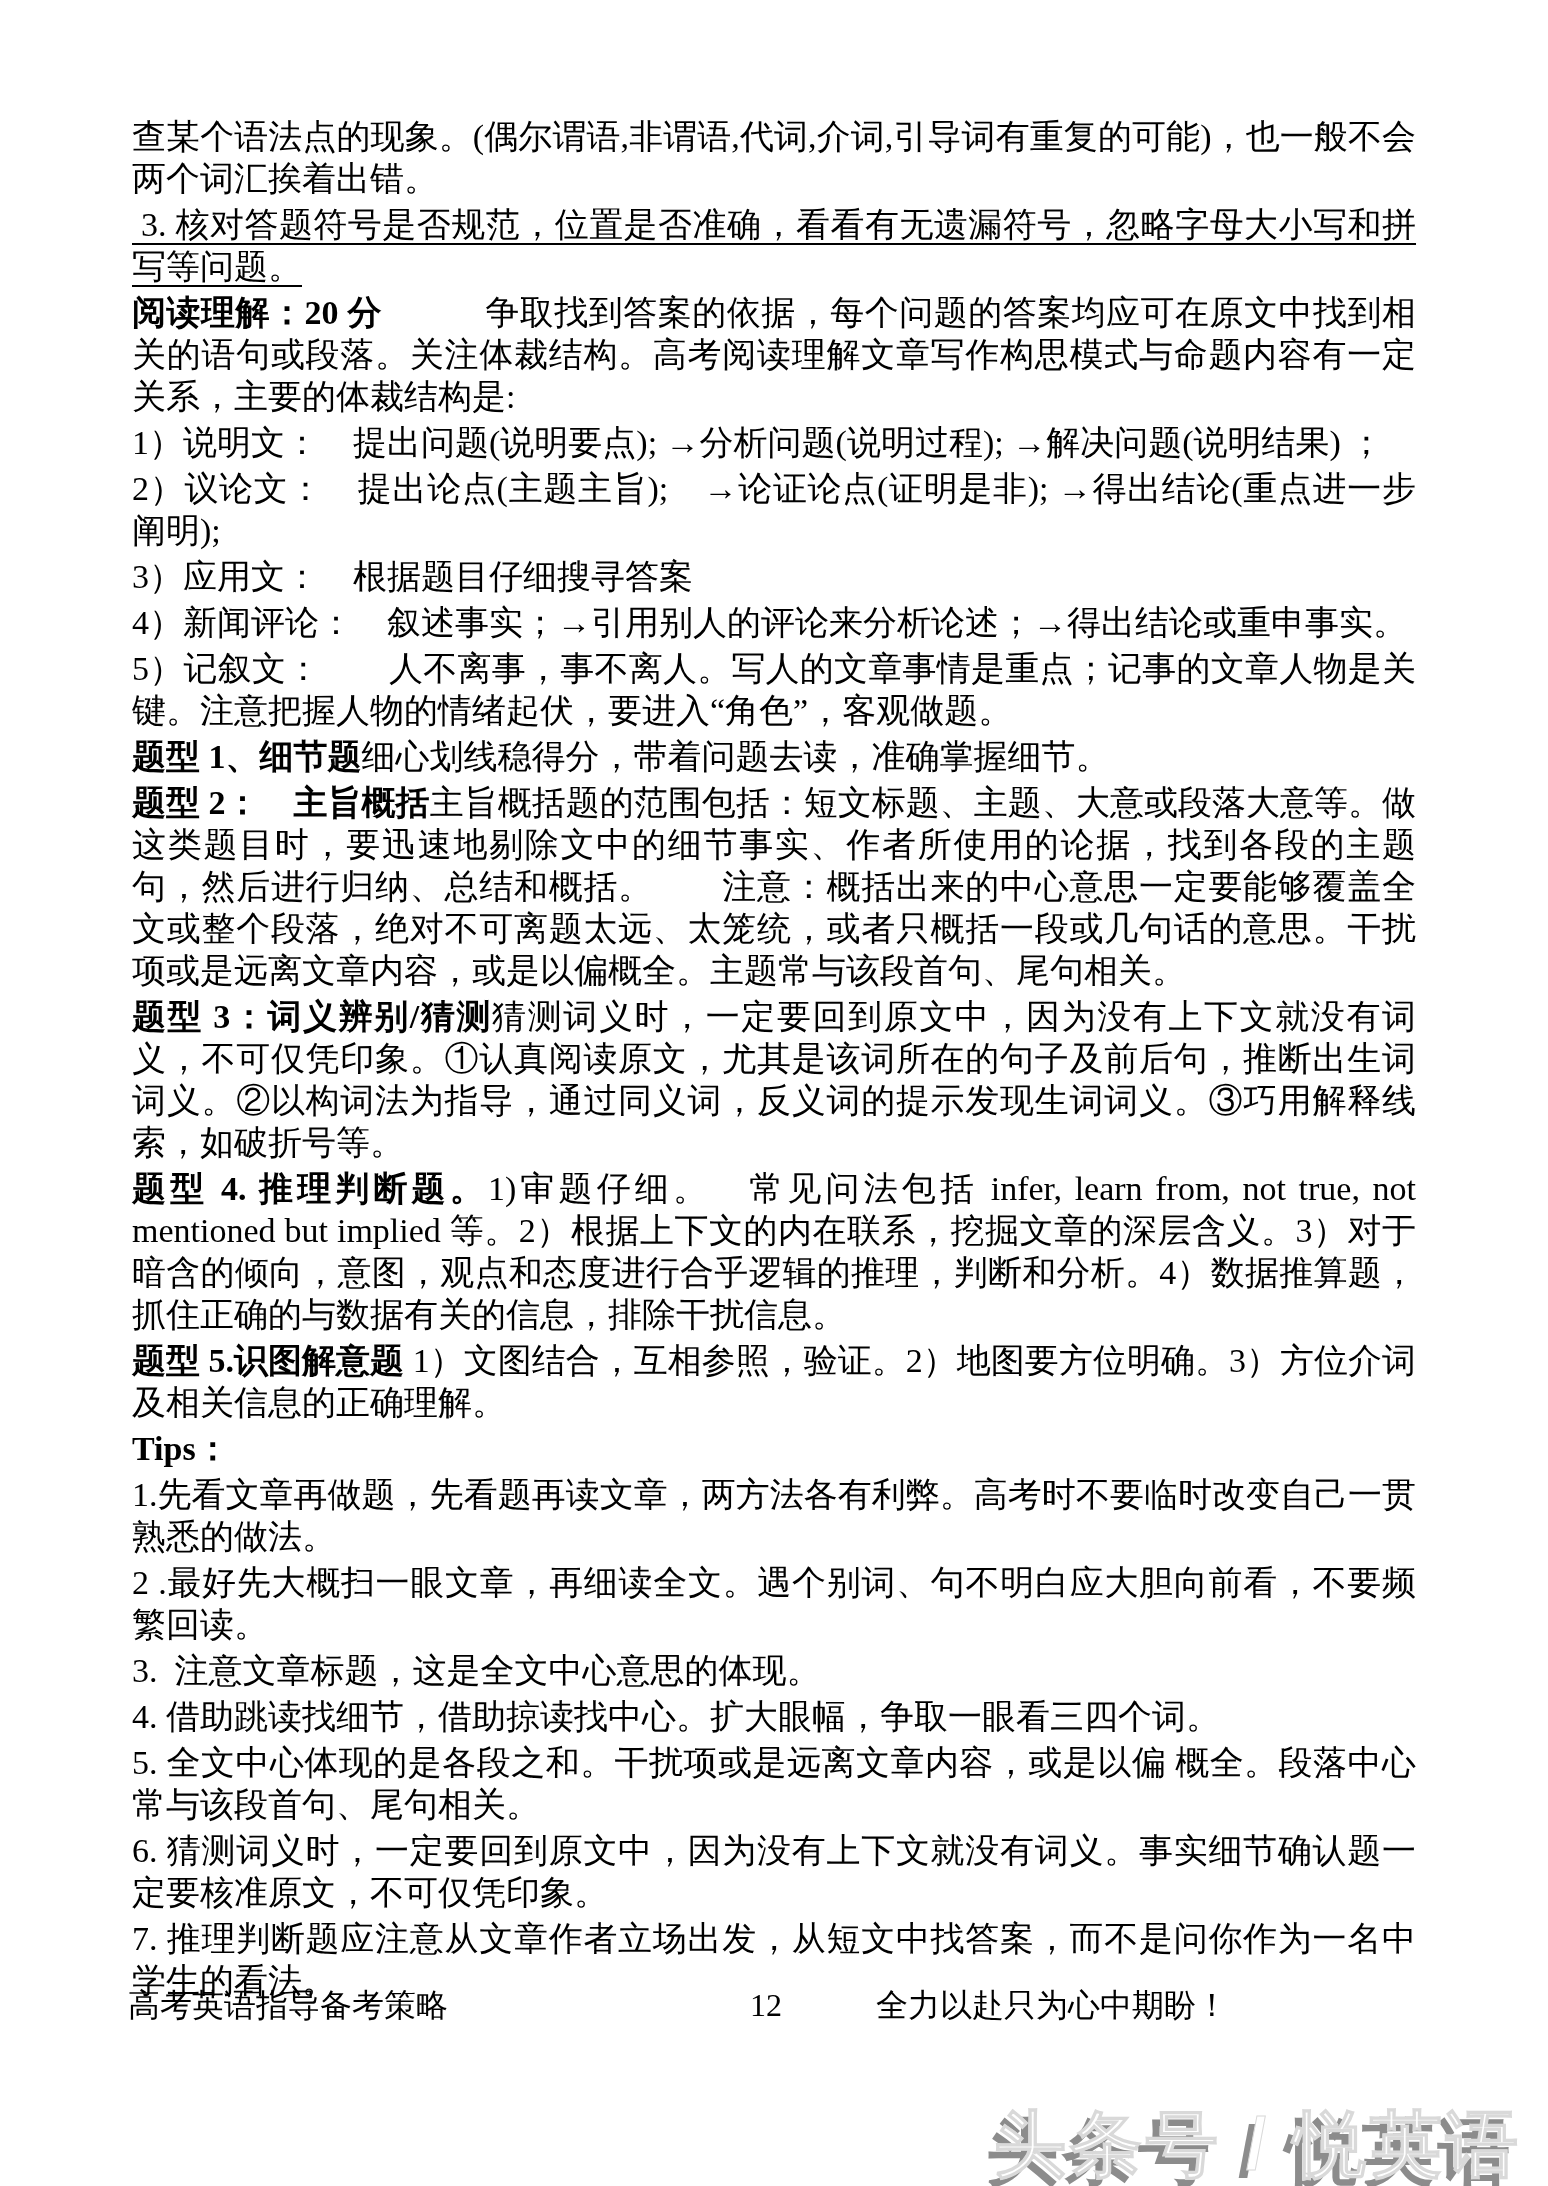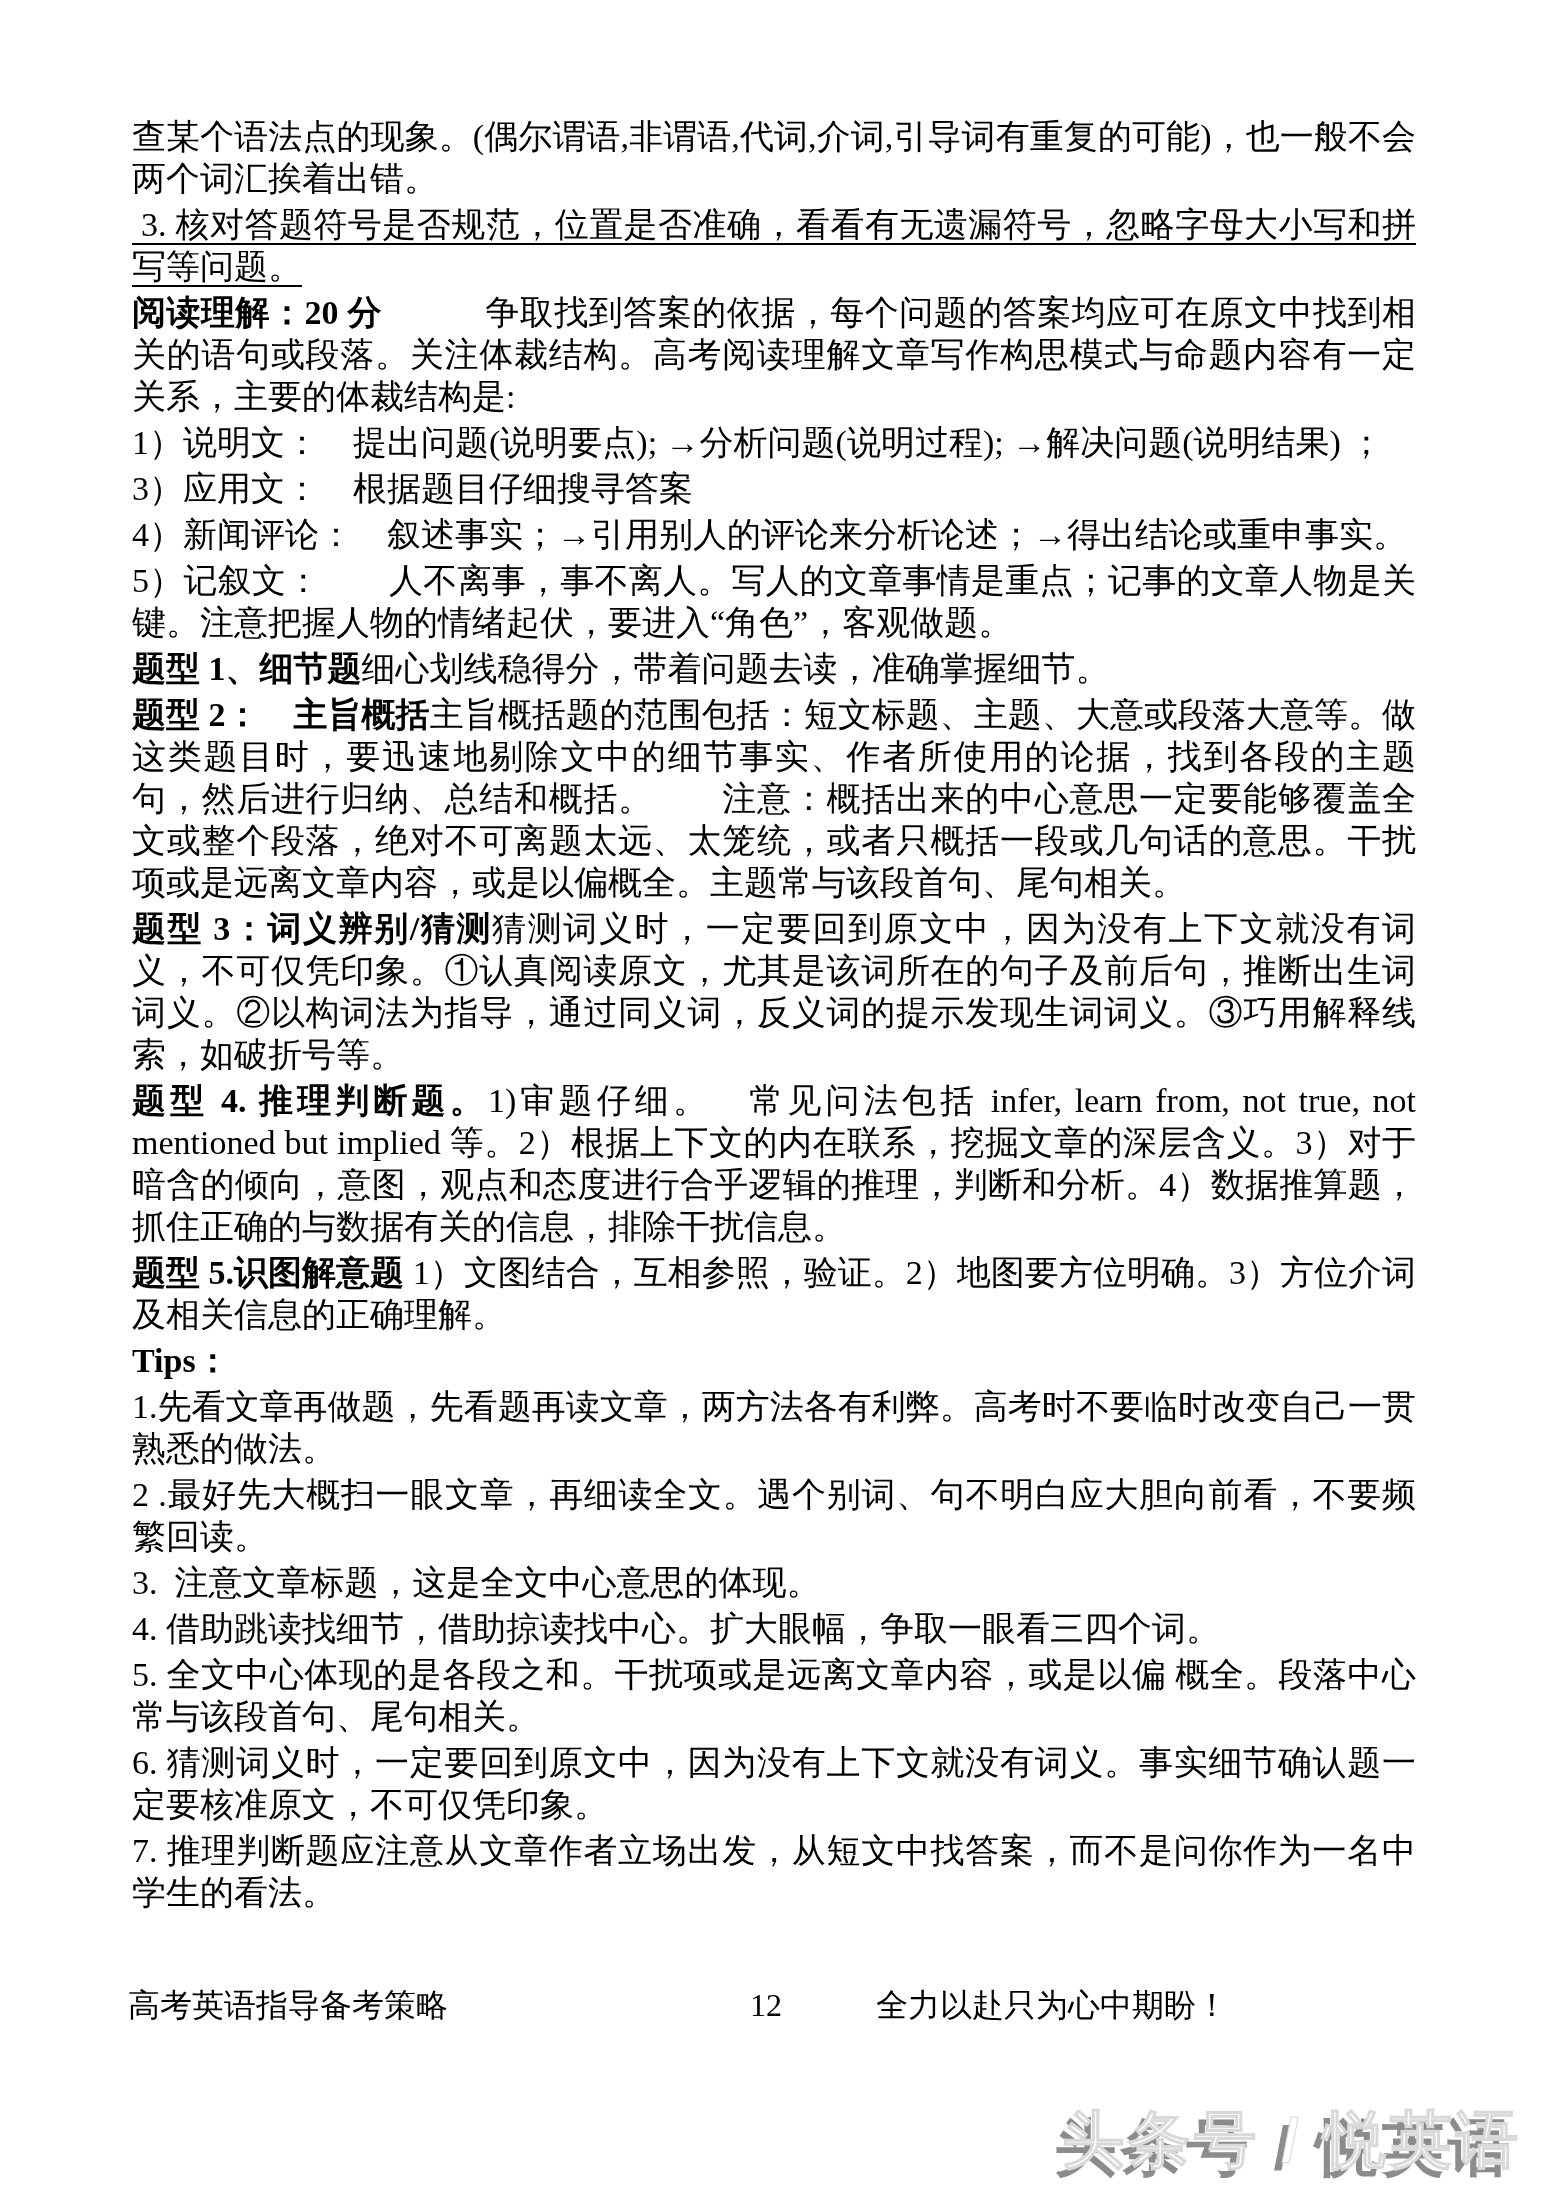--- a/index.html
+++ b/index.html
@@ -46,43 +46,44 @@
     height: 40px;
     font-size: 32px;
     line-height: 40px;
   }
   .footer-left  { position: absolute; left: 0; }
   .footer-page  { position: absolute; left: 622px; }
   .footer-right { position: absolute; left: 748px; }
   .watermark {
     position: absolute;
     right: 26px;
-    bottom: 15px;
+    bottom: 6px;
     font-family: "Liberation Sans", "DejaVu Sans", sans-serif;
     font-weight: bold;
-    font-size: 62px;
+    font-size: 72px;
     line-height: 1;
     letter-spacing: 4px;
     color: #ffffff;
     -webkit-text-stroke: 1px #d9d9d9;
     text-shadow: -8px 8px 0 #8c8c8c;
     white-space: nowrap;
     margin-left: 13px;
   }
 </style>
 </head>
 <body>
 
 <div class="page">
 
   <div class="content">
       <p class="para"><span class="run">查某个语法点的现象。(偶尔谓语,非谓语,代词,介词,引导词有重复的可能)，也一般不会两个词汇挨着出错。</span></p>
       <p class="para"><span class="run underline"> 3. 核对答题符号是否规范，位置是否准确，看看有无遗漏符号，忽略字母大小写和拼写等问题。</span></p>
       <p class="para"><span class="run bold">阅读理解：20 分</span><span class="run">　　　争取找到答案的依据，每个问题的答案均应可在原文中找到相关的语句或段落。关注体裁结构。高考阅读理解文章写作构思模式与命题内容有一定关系，主要的体裁结构是:</span></p>
       <p class="para"><span class="run">1）说明文：　提出问题(说明要点); →分析问题(说明过程); →解决问题(说明结果) ；</span></p>
+      <p class="para"><span class="run">2）议论文：　提出论点(主题主旨);　→论证论点(证明是非); →得出结论(重点进一步阐明);</span></p>
       <p class="para"><span class="run">3）应用文：　根据题目仔细搜寻答案</span></p>
       <p class="para"><span class="run">4）新闻评论：　叙述事实；→引用别人的评论来分析论述；→得出结论或重申事实。</span></p>
       <p class="para"><span class="run">5）记叙文：　　人不离事，事不离人。写人的文章事情是重点；记事的文章人物是关键。注意把握人物的情绪起伏，要进入“角色”，客观做题。</span></p>
       <p class="para"><span class="run bold">题型 1、细节题</span><span class="run">细心划线稳得分，带着问题去读，准确掌握细节。</span></p>
       <p class="para"><span class="run bold">题型 2：　主旨概括</span><span class="run">主旨概括题的范围包括：短文标题、主题、大意或段落大意等。做这类题目时，要迅速地剔除文中的细节事实、作者所使用的论据，找到各段的主题句，然后进行归纳、总结和概括。　　注意：概括出来的中心意思一定要能够覆盖全文或整个段落，绝对不可离题太远、太笼统，或者只概括一段或几句话的意思。干扰项或是远离文章内容，或是以偏概全。主题常与该段首句、尾句相关。</span></p>
       <p class="para"><span class="run bold">题型 3：词义辨别/猜测</span><span class="run">猜测词义时，一定要回到原文中，因为没有上下文就没有词义，不可仅凭印象。①认真阅读原文，尤其是该词所在的句子及前后句，推断出生词词义。②以构词法为指导，通过同义词，反义词的提示发现生词词义。③巧用解释线索，如破折号等。</span></p>
       <p class="para"><span class="run bold">题型 4. 推理判断题。</span><span class="run">1)审题仔细。　常见问法包括 infer, learn from, not true, not mentioned but implied 等。2）根据上下文的内在联系，挖掘文章的深层含义。3）对于暗含的倾向，意图，观点和态度进行合乎逻辑的推理，判断和分析。4）数据推算题，抓住正确的与数据有关的信息，排除干扰信息。</span></p>
       <p class="para"><span class="run bold">题型 5.识图解意题</span><span class="run"> 1）文图结合，互相参照，验证。2）地图要方位明确。3）方位介词及相关信息的正确理解。</span></p>
       <p class="para"><span class="run bold">Tips：</span></p>
       <p class="para"><span class="run">1.先看文章再做题，先看题再读文章，两方法各有利弊。高考时不要临时改变自己一贯熟悉的做法。</span></p>

